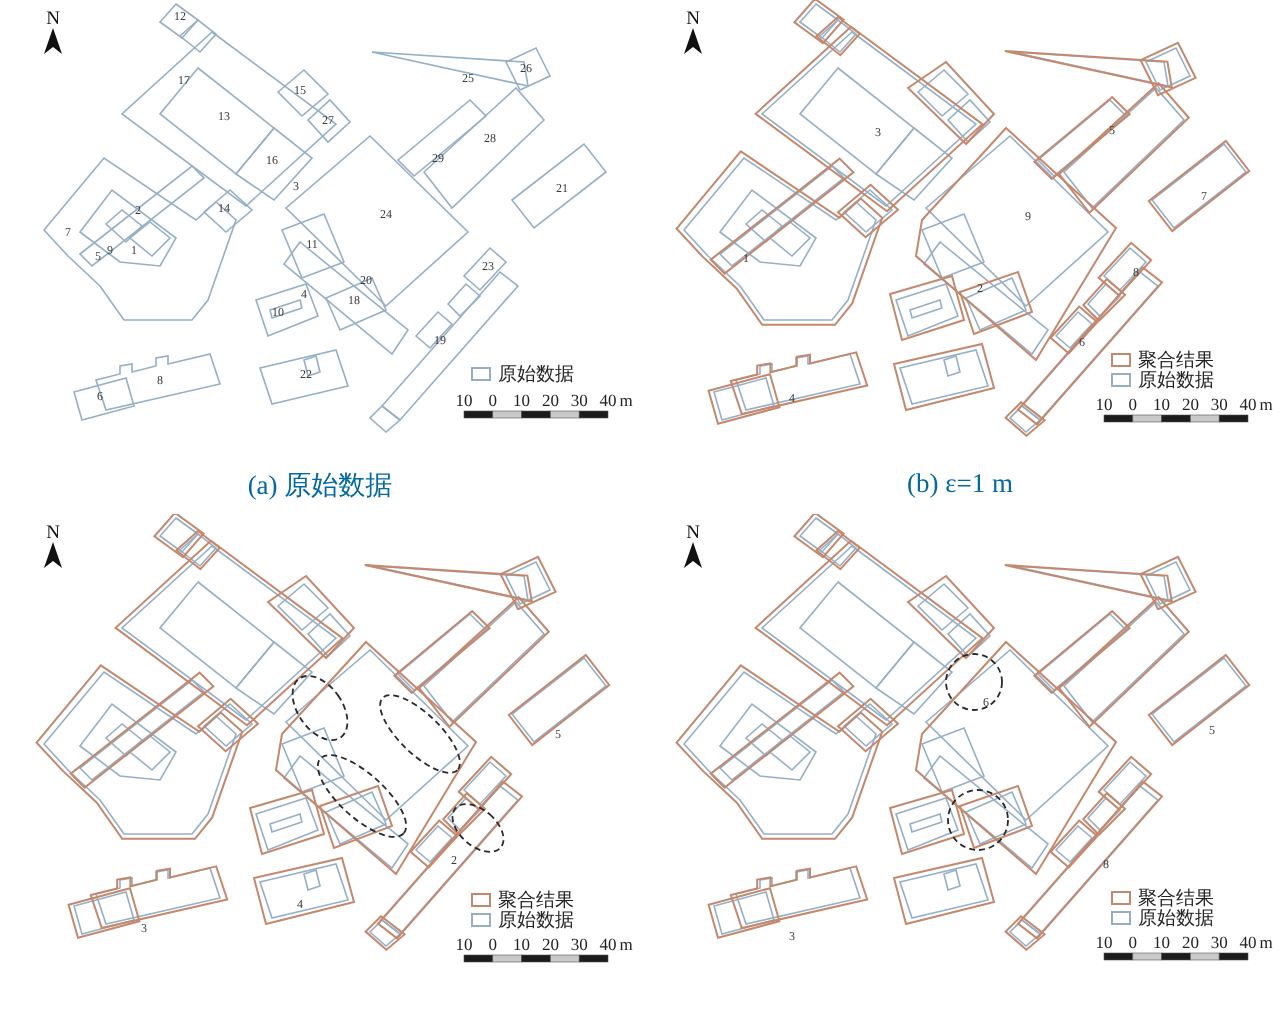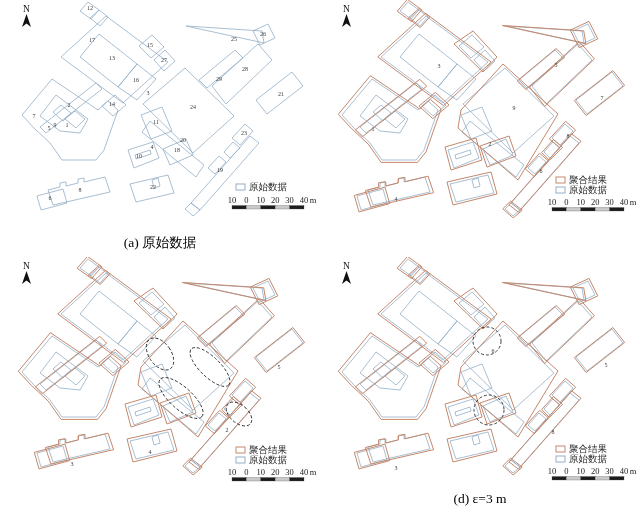--- a/index.html
+++ b/index.html
@@ -2,21 +2,21 @@
 <html><head>
 <meta charset="utf-8">
 <style>
   html,body{margin:0;padding:0;background:#fff;}
   .fig{width:640px;height:514px;background:#fff;display:grid;
        grid-template-columns:320px 320px;grid-template-rows:257px 257px;
        font-family:"Liberation Serif", serif;}
   .panel{position:relative;width:320px;height:257px;}
   .panel svg{position:absolute;left:0;top:0;}
   .caption{position:absolute;left:0;top:234px;width:100%;text-align:center;
-           font-size:13.5px;color:#000000;font-family:"Liberation Serif", serif;}
+           font-size:13.5px;color:#0369a1;font-family:"Liberation Serif", serif;}
   .blue{fill:none;stroke:#94afc7;stroke-width:0.8;}
   .orange{fill:none;stroke:#c5886c;stroke-width:1;}
   .dash{fill:none;stroke:#2a2a2a;stroke-width:0.9;stroke-dasharray:3,2;}
   .lbl{font-family:"Liberation Serif", serif;font-size:6px;fill:#3a3a3a;text-anchor:middle;}
   .legtxt{font-family:"Liberation Serif", serif;font-size:9.5px;fill:#222;}
   .sbnum{font-family:"Liberation Serif", serif;font-size:8.5px;fill:#222;text-anchor:middle;}
   .ntxt{font-family:"Liberation Serif", serif;font-size:9.5px;fill:#111;text-anchor:middle;}
 </style>
 </head>
 <body>
@@ -206,20 +206,21 @@
           <text x="289.6" y="205" class="sbnum">30</text>
           <text x="304.0" y="205" class="sbnum">40</text>
           <text x="313.0" y="205" class="sbnum">m</text>
           <rect x="232.0" y="207.5" width="14.4" height="3.5" fill="#1c1c1c" stroke="#555" stroke-width="0.3"></rect>
           <rect x="246.4" y="207.5" width="14.4" height="3.5" fill="#c9c9c9" stroke="#555" stroke-width="0.3"></rect>
           <rect x="260.8" y="207.5" width="14.4" height="3.5" fill="#1c1c1c" stroke="#555" stroke-width="0.3"></rect>
           <rect x="275.2" y="207.5" width="14.4" height="3.5" fill="#c9c9c9" stroke="#555" stroke-width="0.3"></rect>
           <rect x="289.6" y="207.5" width="14.4" height="3.5" fill="#1c1c1c" stroke="#555" stroke-width="0.3"></rect>
         </g>
       </svg>
+    <div class="caption">(b) ε=1 m</div>
   </div>
   <div class="panel">
     <svg width="320" height="234" viewBox="0 0 320 234">
         <g>
     <text x="26.5" y="12" class="ntxt">N</text>
     <path d="M22,27 L26.5,14 L31,27 L26.5,23.5 Z" fill="#111"></path>
   </g>
         <g>
           <polygon points="88,2 99,10 91,19 80,11" class="blue"></polygon>
           <polygon points="90,18 99,10 108,17 100,26" class="blue"></polygon>
@@ -404,15 +405,14 @@
           <text x="289.6" y="217" class="sbnum">30</text>
           <text x="304.0" y="217" class="sbnum">40</text>
           <text x="313.0" y="217" class="sbnum">m</text>
           <rect x="232.0" y="219.5" width="14.4" height="3.5" fill="#1c1c1c" stroke="#555" stroke-width="0.3"></rect>
           <rect x="246.4" y="219.5" width="14.4" height="3.5" fill="#c9c9c9" stroke="#555" stroke-width="0.3"></rect>
           <rect x="260.8" y="219.5" width="14.4" height="3.5" fill="#1c1c1c" stroke="#555" stroke-width="0.3"></rect>
           <rect x="275.2" y="219.5" width="14.4" height="3.5" fill="#c9c9c9" stroke="#555" stroke-width="0.3"></rect>
           <rect x="289.6" y="219.5" width="14.4" height="3.5" fill="#1c1c1c" stroke="#555" stroke-width="0.3"></rect>
         </g>
       </svg>
-    <div class="caption">(d) ε=3 m</div>
   </div>
 </div>
 
 </body></html>

